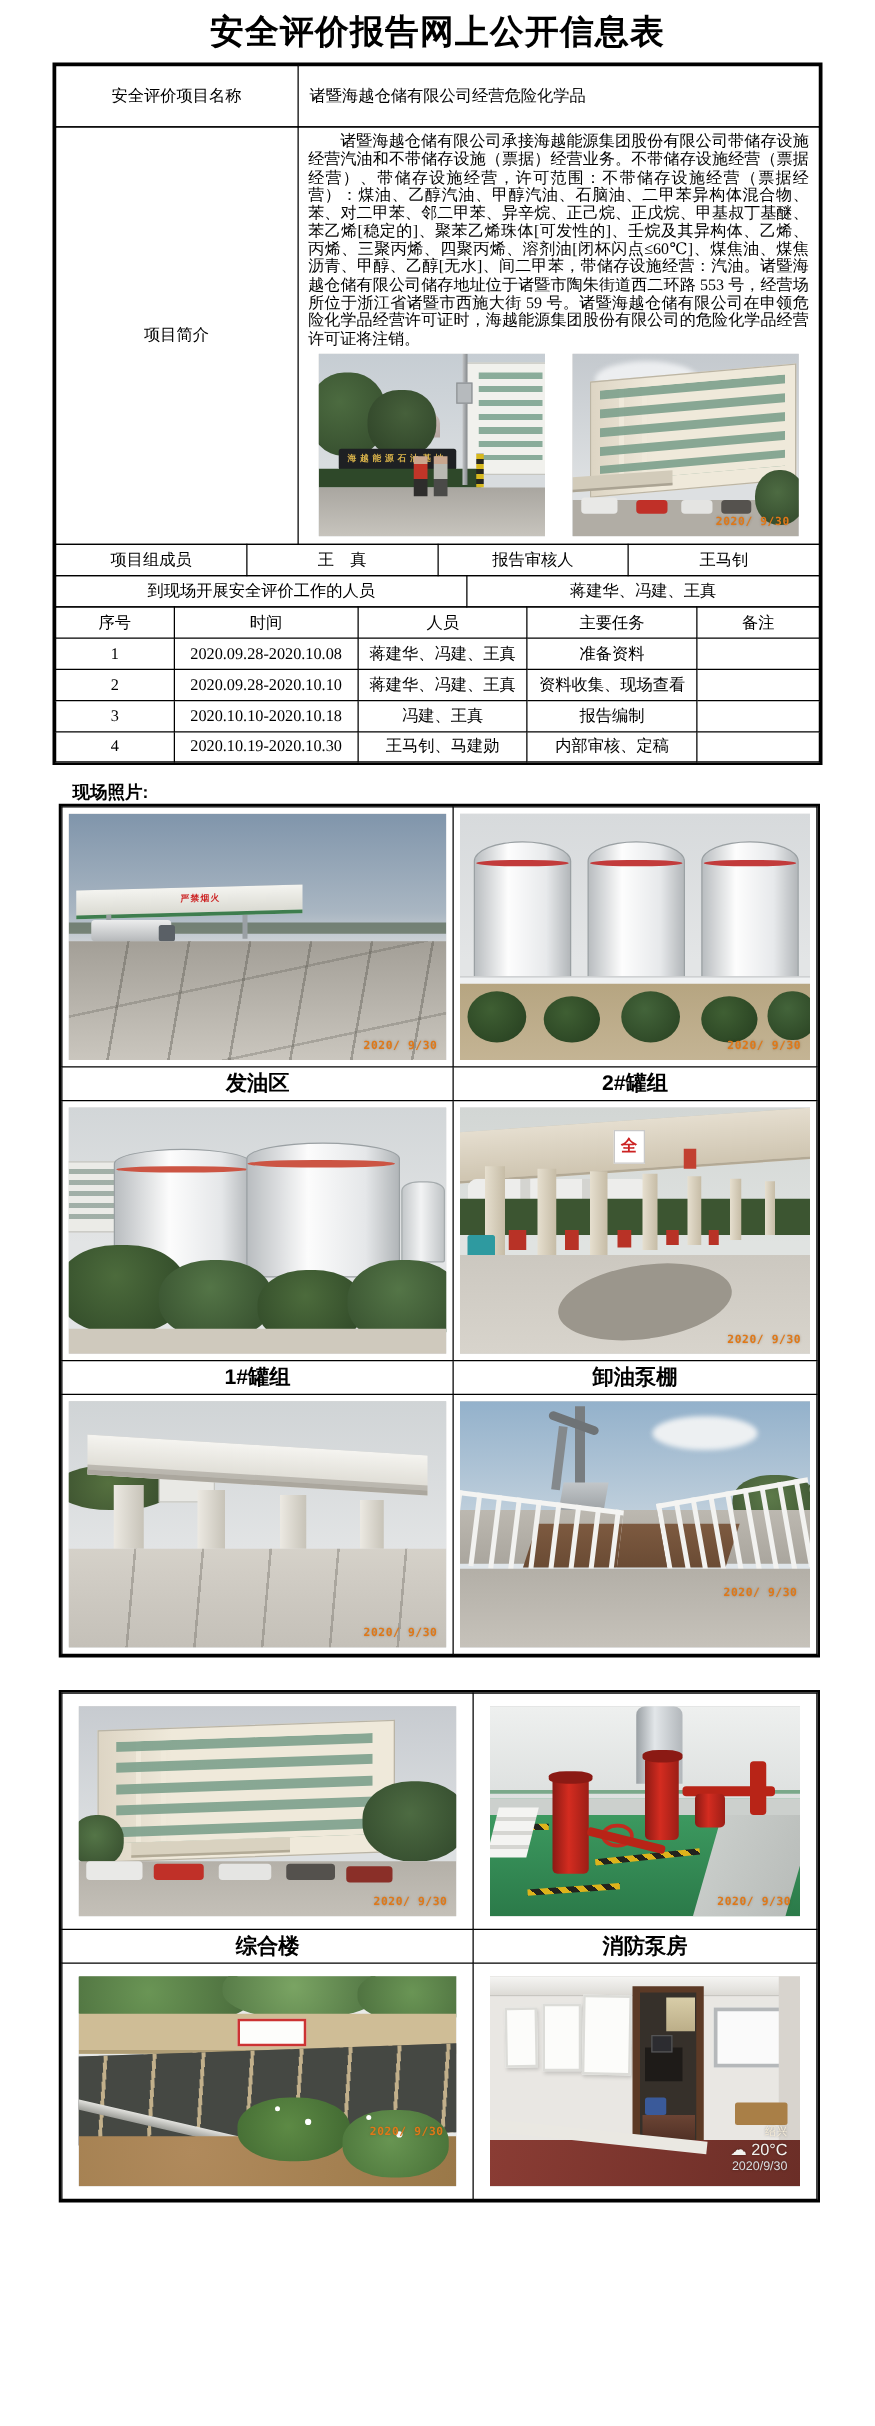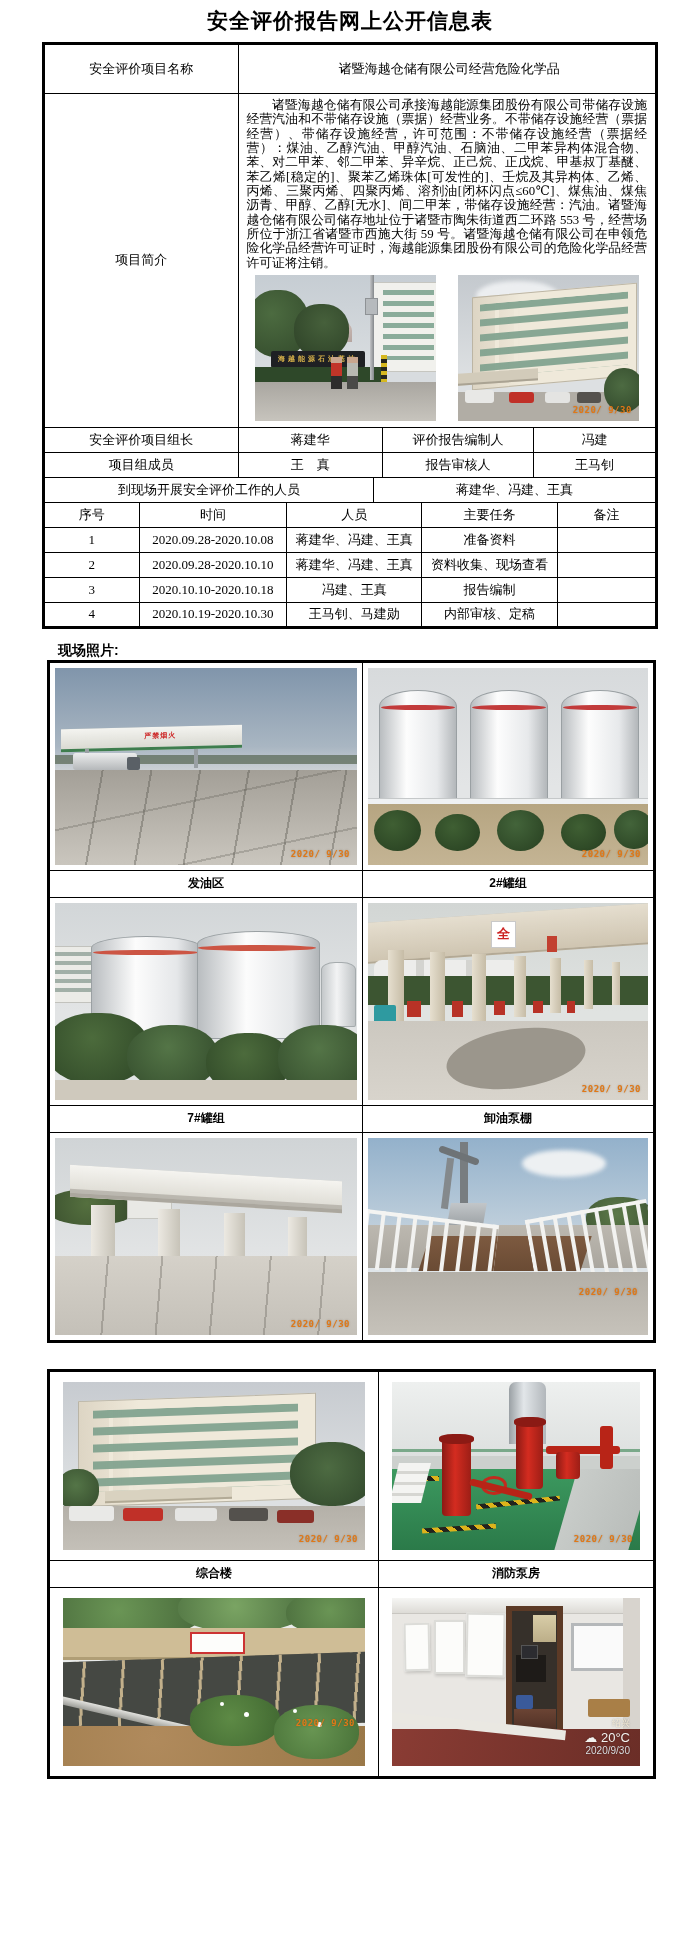--- a/index.html
+++ b/index.html
@@ -1,32 +1,32 @@
 <!DOCTYPE html>
 <html><head>
 <meta charset="utf-8">
 <style>
   html,body{margin:0;padding:0;background:#fff;}
   body{font-family:"Liberation Serif","DejaVu Serif",serif;color:#000;}
   .page{width:700px;height:1941px;margin:0 auto;background:#fff;position:relative;overflow:hidden;}
-  .title{font-family:"Liberation Sans","DejaVu Sans",sans-serif;font-weight:700;font-size:21px;text-align:center;padding-top:7px;letter-spacing:1px;}
+  .title{font-family:"Liberation Sans","DejaVu Sans",sans-serif;font-weight:700;font-size:27px;text-align:center;padding-top:7px;letter-spacing:1px;}
   .doc{border:2px solid #000;width:612px;margin:7px 0 0 42px;}
   .doc table{width:100%;border-collapse:collapse;table-layout:fixed;}
   .doc table+table{margin-top:-1px;}
   .doc td{border:1px solid #000;text-align:center;font-size:13px;padding:1px 4px;overflow:hidden;vertical-align:middle;}
-  .doc .lt{text-align:center;padding-left:9px;}
+  .doc .lt{text-align:left;padding-left:9px;}
   td.brief{text-align:left;padding:4px 8px 6px 8px;font-size:12.8px;line-height:1.12;}
   .brief p{margin:0;text-indent:2em;text-align:justify;}
   .briefphotos{display:flex;justify-content:center;gap:6px;margin-top:5px;}
   .pglabel{font-family:"Liberation Sans","DejaVu Sans",sans-serif;font-weight:700;font-size:14px;margin:13px 0 0 58px;}
   .pgrid{border:2px solid #000;width:605px;margin-left:47px;}
   .pgrid.g2{margin-top:26px;}
   .pgrid table{width:100%;border-collapse:collapse;table-layout:fixed;}
   .pgrid td{border:1px solid #000;padding:5px;vertical-align:middle;}
-  .pgrid td.cap{height:26px;padding:0;text-align:center;font-family:"Liberation Sans","DejaVu Sans",sans-serif;font-weight:700;font-size:12px;}
+  .pgrid td.cap{height:26px;padding:0;text-align:center;font-family:"Liberation Sans","DejaVu Sans",sans-serif;font-weight:700;font-size:17px;}
   .g2 td{padding:10px 13px;}
   .ph{position:relative;overflow:hidden;background:#ccc;margin:0 auto;}
   .g1 .ph{height:197px;}
   .g2 .ph{height:168px;}
   .bp{width:181px;height:146px;}
   .ph i{display:block;position:absolute;font-style:normal;}
   .ph b{position:absolute;font-style:normal;}
   .ts{position:absolute;right:7px;bottom:6px;font:bold 9px "DejaVu Sans Mono",monospace;color:#e07818;letter-spacing:.5px;text-shadow:0 0 2px rgba(80,50,0,.35);z-index:5;}
   .ts2{right:10px;bottom:38px;}
   .ovl{position:absolute;right:10px;bottom:10px;text-align:right;color:#f2f2ee;font-family:"Liberation Sans","DejaVu Sans",sans-serif;z-index:5;text-shadow:0 0 2px rgba(0,0,0,.4);}
@@ -95,26 +95,20 @@
               <b class="ts">2020/ 9/30</b>
             </div>
           </div>
         </td>
       </tr>
     </tbody>
       </table>
 
     <table>
       <tbody>
-          <tr style="height:25px">
-        <td style="width:30.2%">安全评价项目组长</td>
-        <td style="width:22.2%">蒋建华</td>
-        <td style="width:23.2%">评价报告编制人</td>
-        <td>冯建</td>
-      </tr>
       <tr style="height:25px">
         <td>项目组成员</td>
         <td>王　真</td>
         <td>报告审核人</td>
         <td>王马钊</td>
       </tr>
     </tbody>
       </table>
 
     <table>
@@ -255,21 +249,21 @@
             <i style="left:59%;top:50%;width:3.5%;height:6%;background:#b83226"></i>
             <i style="left:71%;top:50%;width:3%;height:6%;background:#b83226"></i>
             <i style="left:2%;top:52%;width:8%;height:10%;background:#2e9aa0;border-radius:2px"></i>
             <i style="left:0;top:60%;width:100%;height:40%;background:linear-gradient(#ccc8c0,#d8d4cc)"></i>
             <i style="left:28%;top:64%;width:50%;height:30%;background:#9b968c;border-radius:50%;transform:rotate(-8deg)"></i>
             <b class="ts">2020/ 9/30</b>
           </div>
         </td>
       </tr>
       <tr>
-        <td class="cap">7#罐组</td>
+        <td class="cap">1#罐组</td>
         <td class="cap">卸油泵棚</td>
       </tr>
       <tr>
         <td>
           <div class="ph">
             <i style="inset:0;background:linear-gradient(#d0d4d6,#e2e4e5 60%)"></i>
             <i style="left:-3%;top:26%;width:30%;height:18%;background:radial-gradient(circle at 45% 40%,#55703f,#35492b);border-radius:46%"></i>
             <i style="left:24%;top:30%;width:14%;height:10%;background:#e9e9e5;border:1px solid #c6c6c0"></i>
             <i style="left:5%;top:18%;width:90%;height:14%;background:linear-gradient(#f5f4f0,#dddbd3);transform:skewY(3.5deg);border-bottom:4px solid #c7c4ba"></i>
             <i style="left:5%;top:30%;width:90%;height:4%;background:rgba(120,115,105,.35);transform:skewY(3.5deg)"></i>

